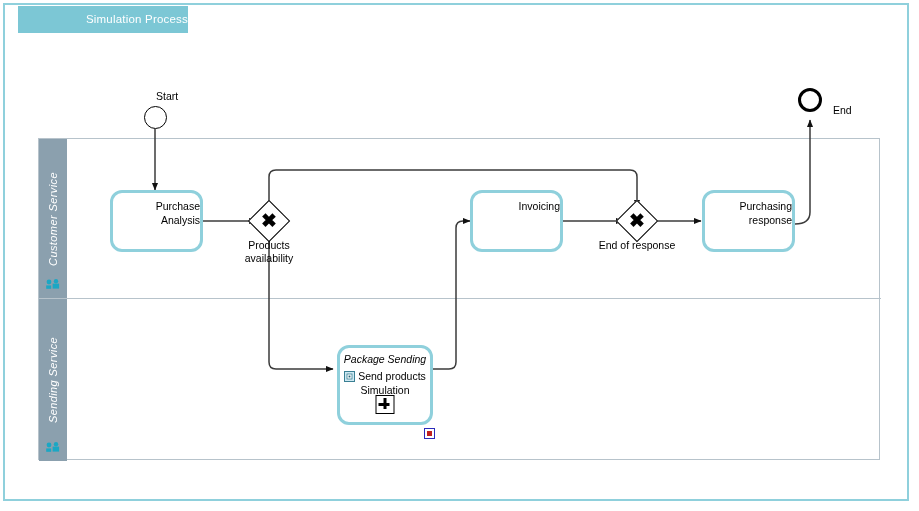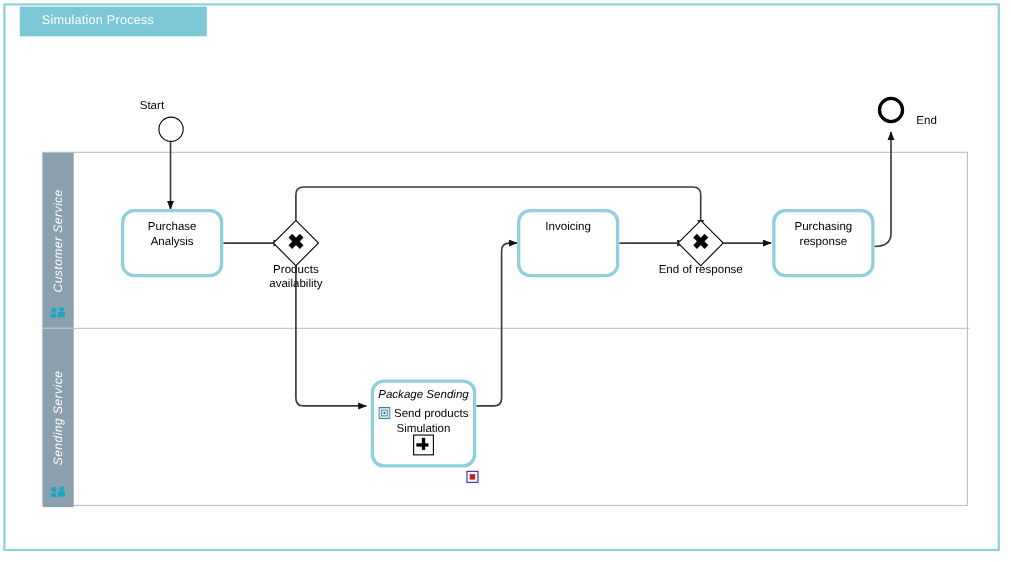--- a/index.html
+++ b/index.html
@@ -6,39 +6,39 @@
   body{font-family:"Liberation Sans",sans-serif;}
   #stage{position:relative;width:919px;height:511px;overflow:hidden;background:#ffffff;}
 
   
   .canvas-frame{position:absolute;left:3px;top:3px;width:906px;height:498px;
     border:2px solid #8fd0dc;background:#ffffff;box-sizing:border-box;}
 
   
   .title-tab{position:absolute;left:18px;top:6px;width:170px;height:27px;
     background:#7cc7d5;color:#ffffff;font-size:11.5px;line-height:27px;
-    padding-left:20px;box-sizing:border-box;letter-spacing:.2px;}
+    padding-left:20px;box-sizing:border-box;letter-spacing:.2px;text-align:right;}
 
   
   .pool{position:absolute;left:38px;top:138px;width:842px;height:322px;
     border:1px solid #b7c3cb;box-sizing:border-box;background:#ffffff;}
   .lane{position:absolute;left:0;width:842px;box-sizing:border-box;
     border-bottom:1px solid #b7c3cb;}
   .lane.last{border-bottom:none;}
   .lane-header{position:absolute;left:0;top:0;width:28px;height:100%;
     background:#8ba0ae;box-sizing:border-box;}
   .lane-title{position:absolute;left:50%;top:50%;transform:translate(-50%,-50%) rotate(-90deg);
     white-space:nowrap;color:#ffffff;font-style:italic;font-size:11px;
     font-family:"Liberation Sans",sans-serif;letter-spacing:.4px;}
   .lane-icon{position:absolute;left:6px;bottom:8px;width:16px;height:12px;}
 
   
   .task{position:absolute;box-sizing:border-box;background:#ffffff;
     border:3px solid #8fd0dc;border-radius:12px;}
-  .task-label{position:absolute;left:0;right:0;top:6px;text-align:center;
+  .task-label{position:absolute;left:0;right:0;top:6px;text-align:right;
     font-size:10.5px;color:#000000;line-height:14px;}
   .sub-label{position:absolute;left:0;right:0;top:4px;text-align:center;
     font-size:10.5px;color:#000000;line-height:14px;font-style:italic;}
   .sub-inner{position:absolute;left:0;right:0;top:21px;text-align:center;
     font-size:10.5px;color:#000000;line-height:14px;}
   .sub-inner .sim-icon{display:inline-block;vertical-align:-2px;margin-right:3px;}
   .plus-marker{position:absolute;left:50%;transform:translateX(-50%);bottom:8px;
     width:17px;height:17px;border:1px solid #000000;background:#ffffff;}
   .plus-marker:before,.plus-marker:after{content:"";position:absolute;background:#000;}
   .plus-marker:before{left:2px;top:7px;width:11px;height:3px;}
@@ -121,21 +121,21 @@
 
       <path d="M563,221 L623,221"></path>
 
       <path d="M653,221 L701,221"></path>
 
       <path d="M795,224 Q810,224 810,212 L810,120"></path>
     </g>
   </svg>
 
   <div class="event start" style="left:144px;top:106px;width:23px;height:23px;"></div>
-  <div class="evt-label" style="left:127px;top:90px;">Start</div>
+  <div class="evt-label" style="left:156px;top:90px;">Start</div>
 
   <div class="event end" style="left:798px;top:88px;width:24px;height:24px;"></div>
   <div class="evt-label" style="left:801px;top:104px;margin-left:32px;">End</div>
 
   <div class="task" style="left:110px;top:190px;width:93px;height:62px;">
     <div class="task-label">
       <span>Purchase</span><br>
       <span>Analysis</span>
     </div>
   </div>

